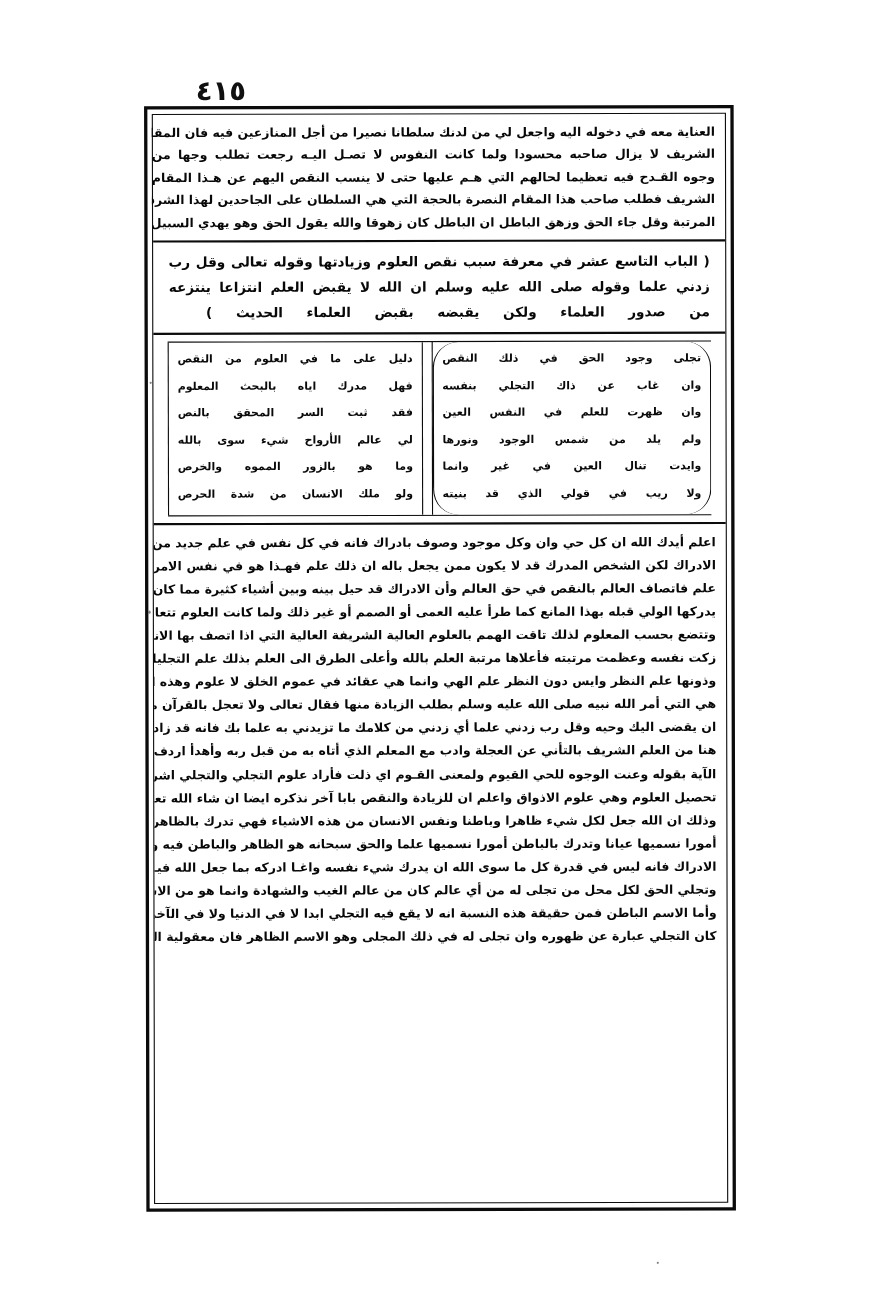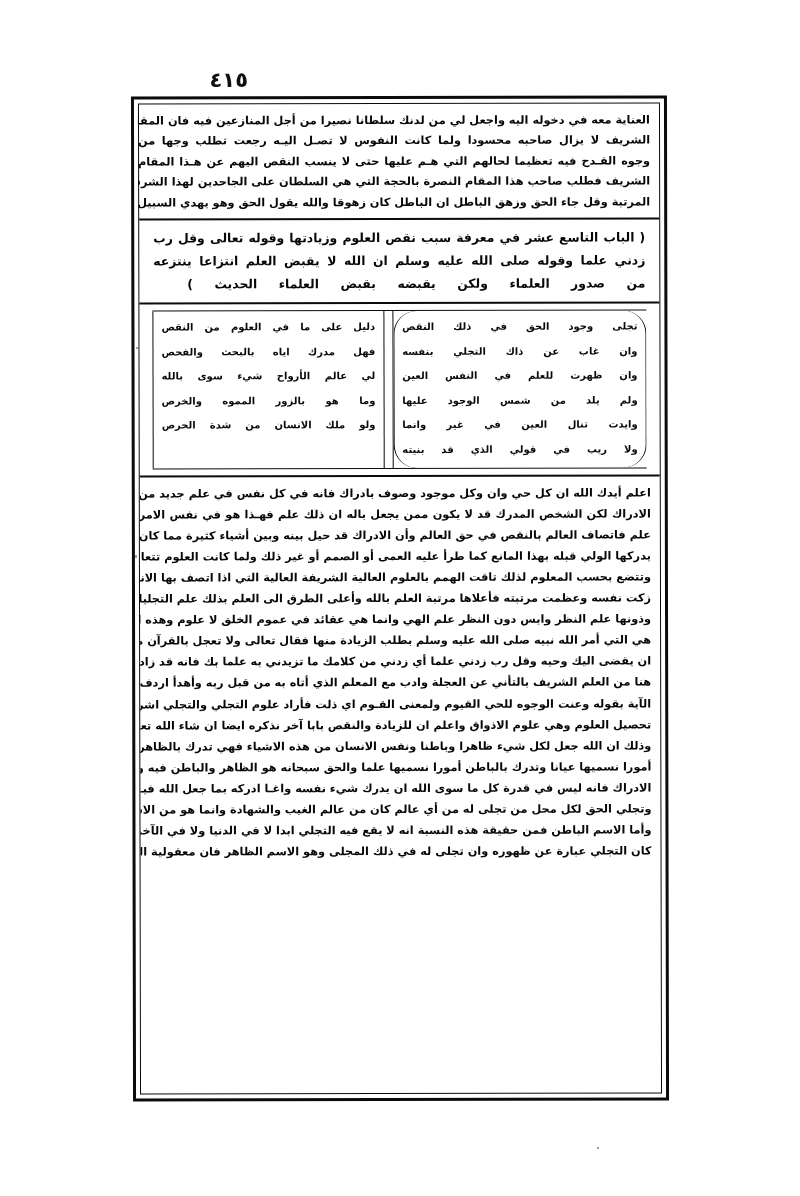--- a/index.html
+++ b/index.html
@@ -16,25 +16,25 @@
     font-family: "DejaVu Sans", "Liberation Sans", sans-serif;
     color: #0a0a0a;
   }
 
   
   #page-number {
     position: absolute;
     top: 68px;
     left: 178px;
     width: 70px;
-    font-size: 21px;
+    font-size: 25px;
     font-weight: bold;
     letter-spacing: 1px;
     direction: rtl;
-    text-align: right;
+    text-align: left;
     color: #101010;
     font-family: "DejaVu Sans", sans-serif;
   }
 
   
   #page-frame {
     position: absolute;
     top: 96px;
     left: 132px;
     width: 536px;
@@ -192,30 +192,31 @@
       <div class="hline last">من صدور العلماء ولكن يقبضه بقبض العلماء الحديث )</div>
     </section>
 
     <section id="block-verse">
       <div id="verse-table">
 
         <div class="verse-col first">
           <div class="verse-line">تجلى وجود الحق في ذلك النقص</div>
           <div class="verse-line">وان غاب عن ذاك التجلي بنفسه</div>
           <div class="verse-line">وان ظهرت للعلم في النفس العين</div>
-          <div class="verse-line">ولم يلد من شمس الوجود عليها</div>
+          <div class="verse-line">ولم يلد من شمس الوجود ونورها</div>
           <div class="verse-line">وايدت تنال العين في غير وانما</div>
           <div class="verse-line">ولا ريب في قولي الذي قد بنيته</div>
         </div>
 
         <div class="verse-spacer"></div>
 
         <div class="verse-col second">
           <div class="verse-line">دليل على ما في العلوم من النقص</div>
-          <div class="verse-line">فهل مدرك اياه بالبحث والفحص</div>
+          <div class="verse-line">فهل مدرك اياه بالبحث المعلوم</div>
+          <div class="verse-line">فقد ثبت السر المحقق بالنص</div>
           <div class="verse-line">لي عالم الأرواح شيء سوى بالله</div>
           <div class="verse-line">وما هو بالزور المموه والخرص</div>
           <div class="verse-line">ولو ملك الانسان من شدة الحرص</div>
         </div>
 
       </div>
     </section>
 
     <section id="block-body" class="ar">
       <div class="line">اعلم أيدك الله ان كل حي وان وكل موجود وصوف بادراك فانه في كل نفس في علم جديد من حيث ذلك</div>

